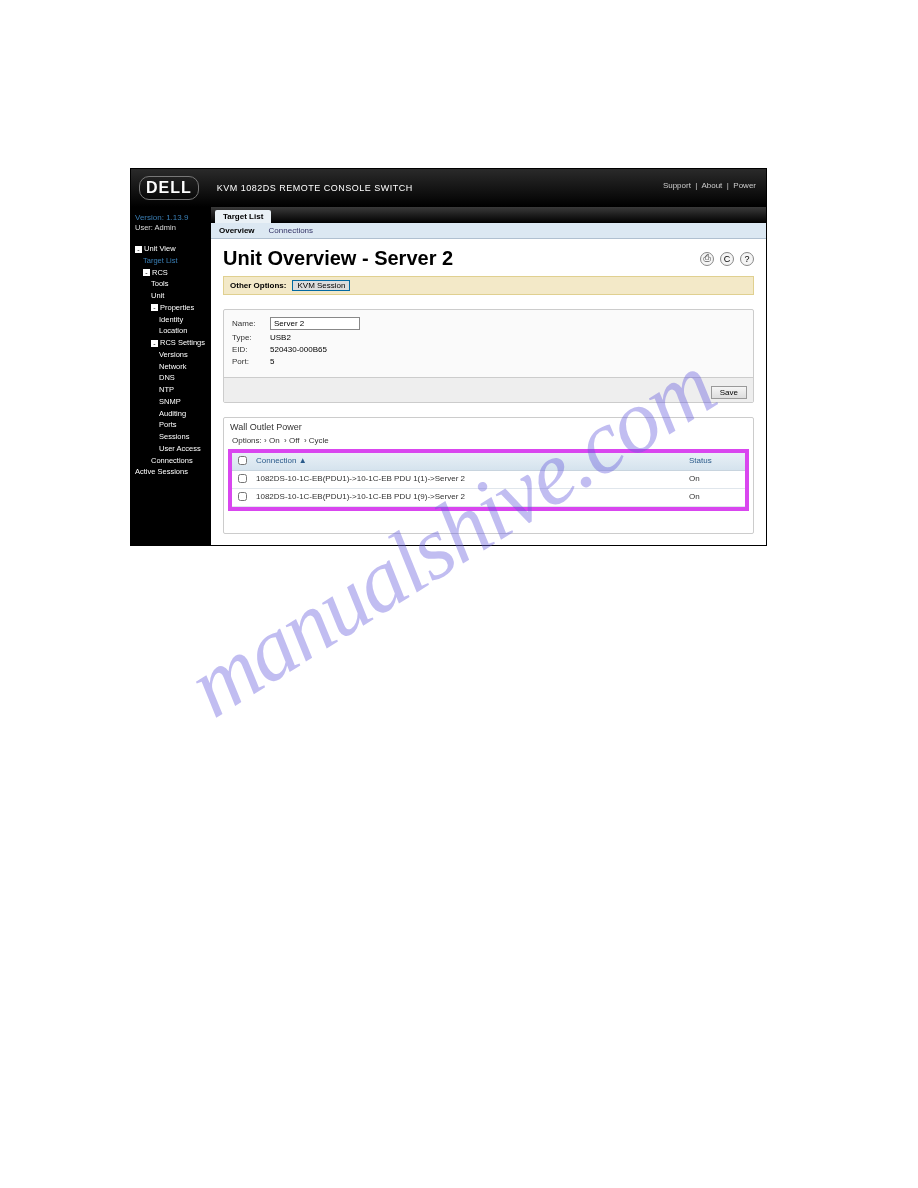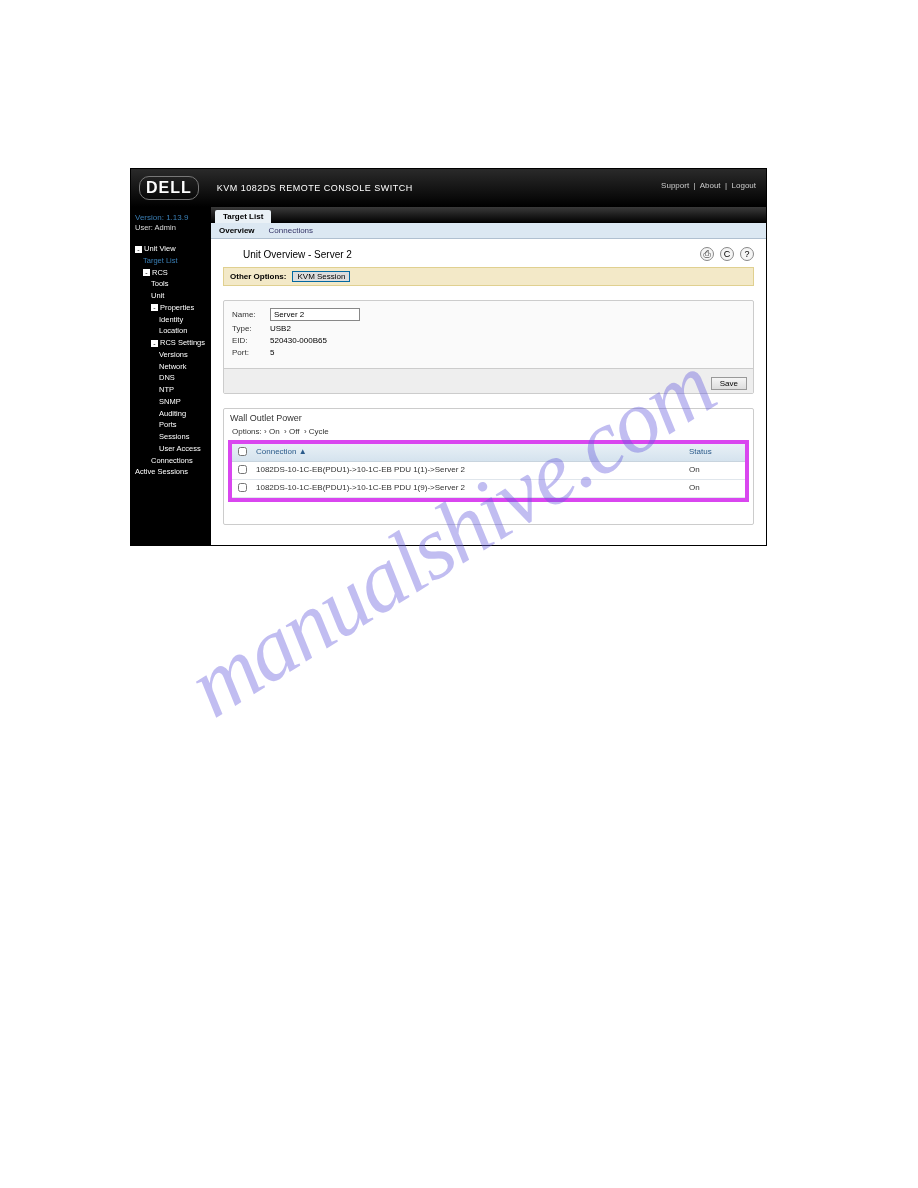--- a/index.html
+++ b/index.html
@@ -113,24 +113,23 @@
   flex: 1;
   padding: 8px 12px;
   position: relative;
 }
 .page-title-row {
   display: flex;
   align-items: center;
   justify-content: space-between;
 }
 .page-title {
-  font-size: 10px;
-  font-weight: normal;
+  font-size: 20px;
+  font-weight: bold;
   color: #000;
-  margin-left: 20px;
 }
 .title-icons { display: flex; gap: 6px; }
 .icon-btn {
   width: 14px; height: 14px;
   border: 1px solid #888;
   border-radius: 50%;
   display: inline-flex;
   align-items: center;
   justify-content: center;
   font-size: 9px;
@@ -247,21 +246,21 @@
 <div class="page-wrap">
 
   <div class="top-header">
     <span class="dell-logo">DELL</span>
     <span class="product-title">KVM 1082DS REMOTE CONSOLE SWITCH</span>
     <div class="header-links">
       <span>Support</span>
       &nbsp;|&nbsp;
       <span>About</span>
       &nbsp;|&nbsp;
-      <span>Logout</span>
+      <span>Power</span>
     </div>
   </div>
 
   <div class="main-body">
 
     <div class="sidebar">
       <div class="version">Version: 1.13.9</div>
       <div class="user">User: Admin</div>
       <ul class="tree">
         <li><span class="box">-</span><span>Unit View</span></li>

